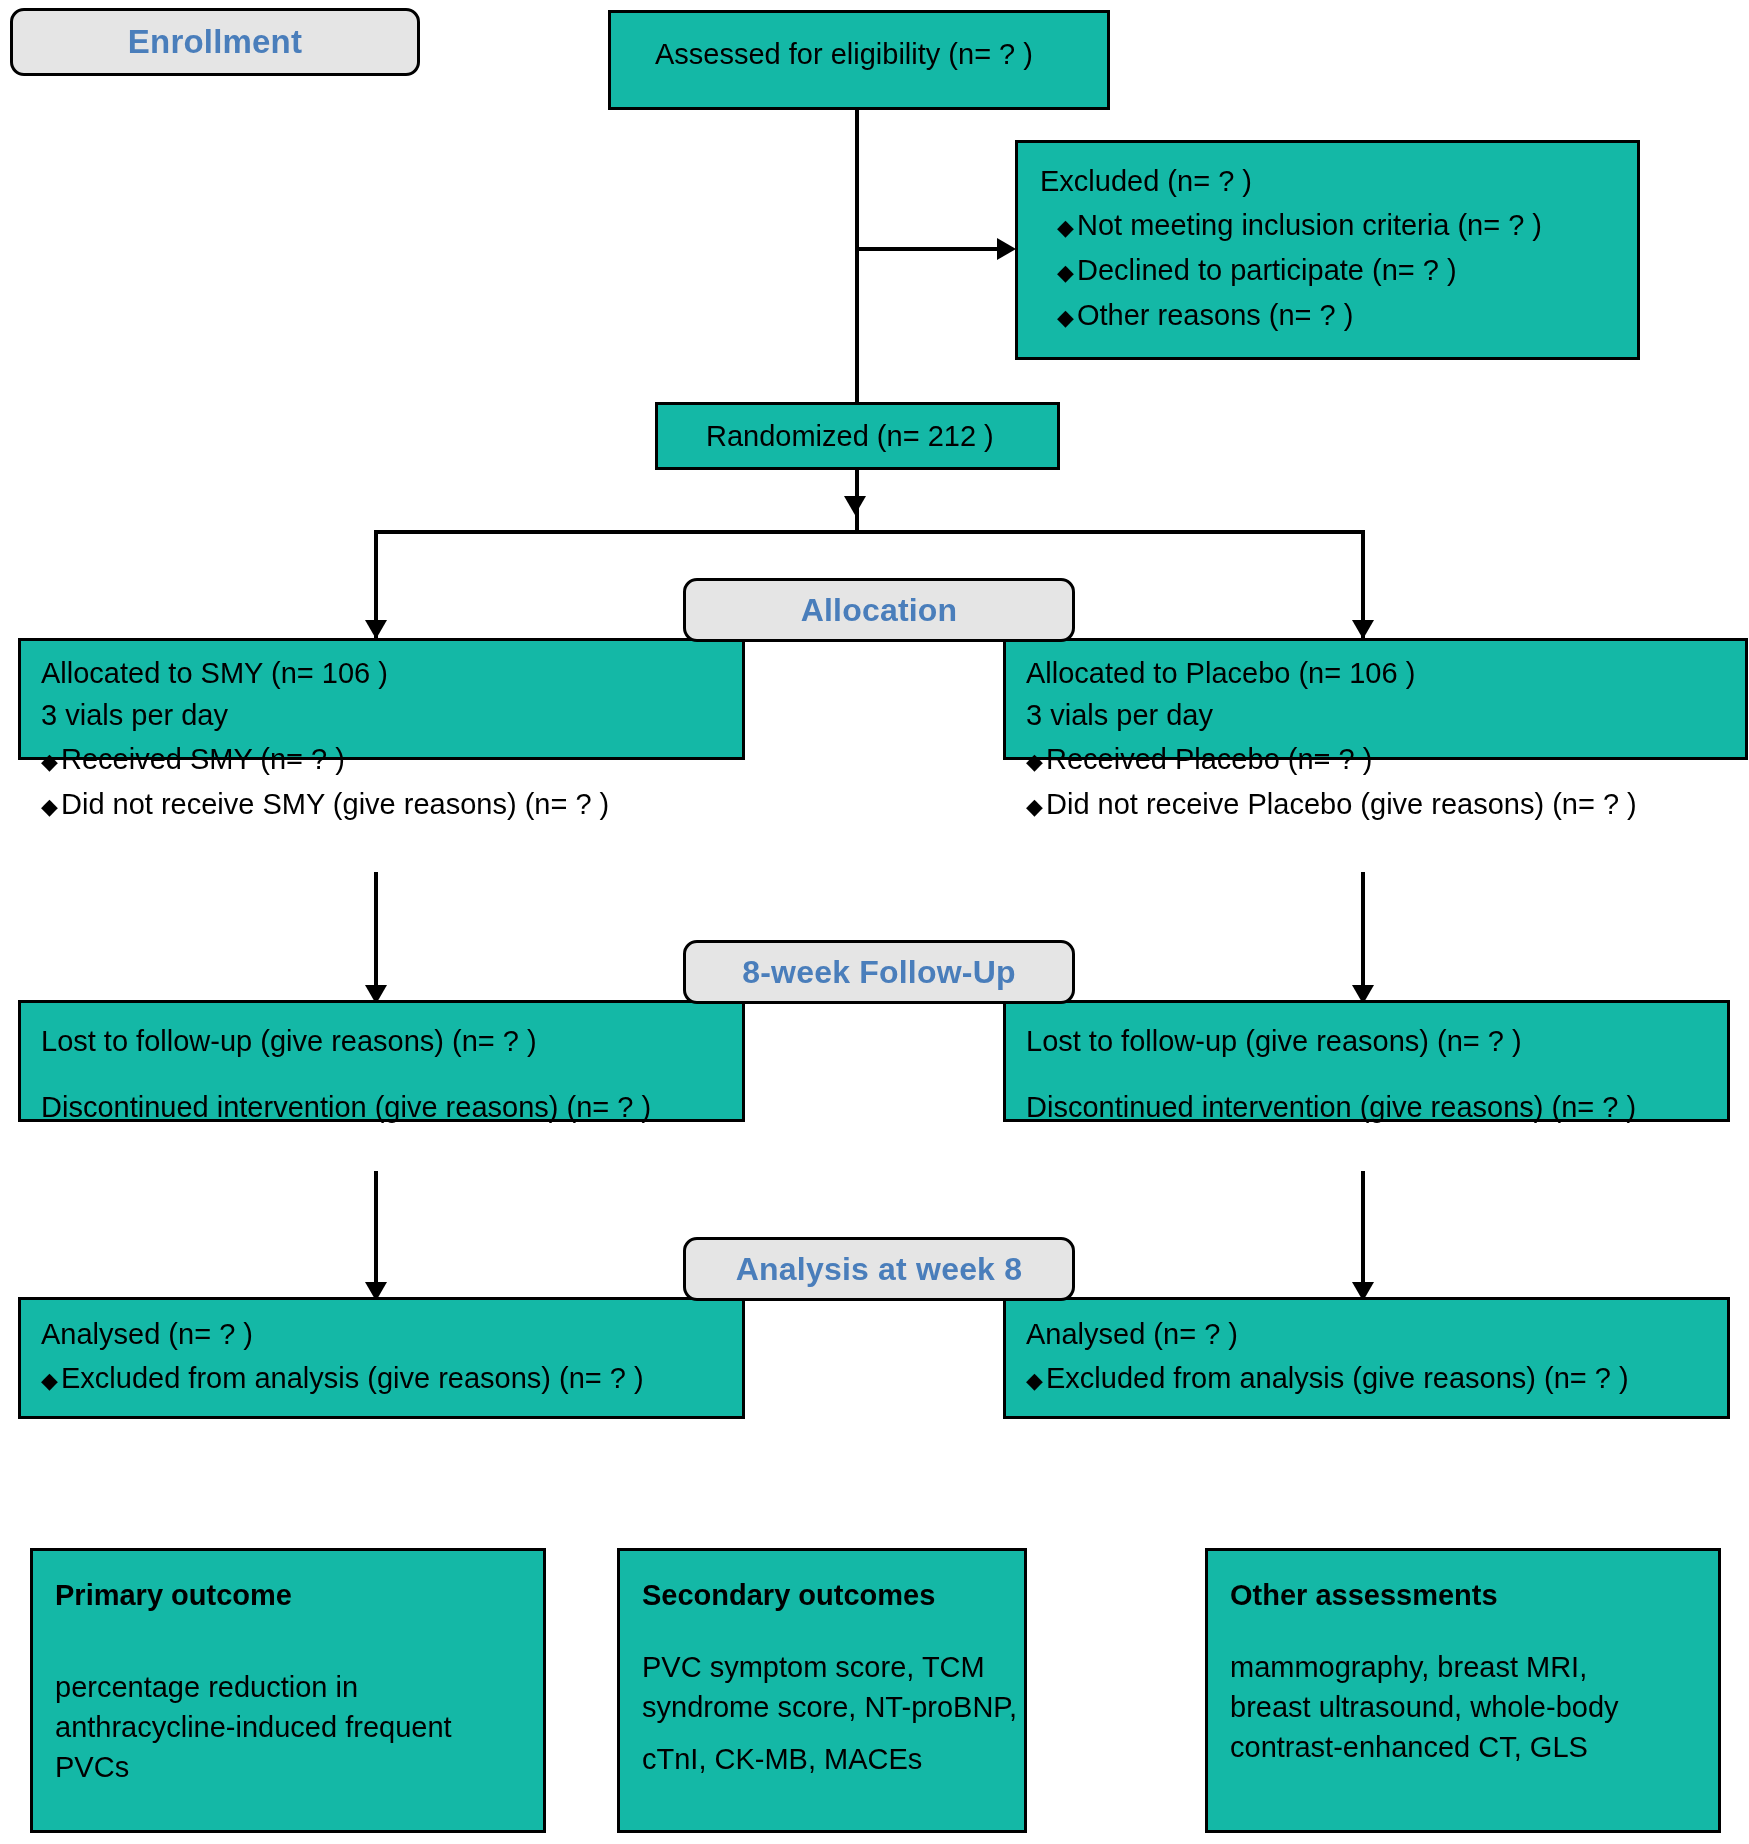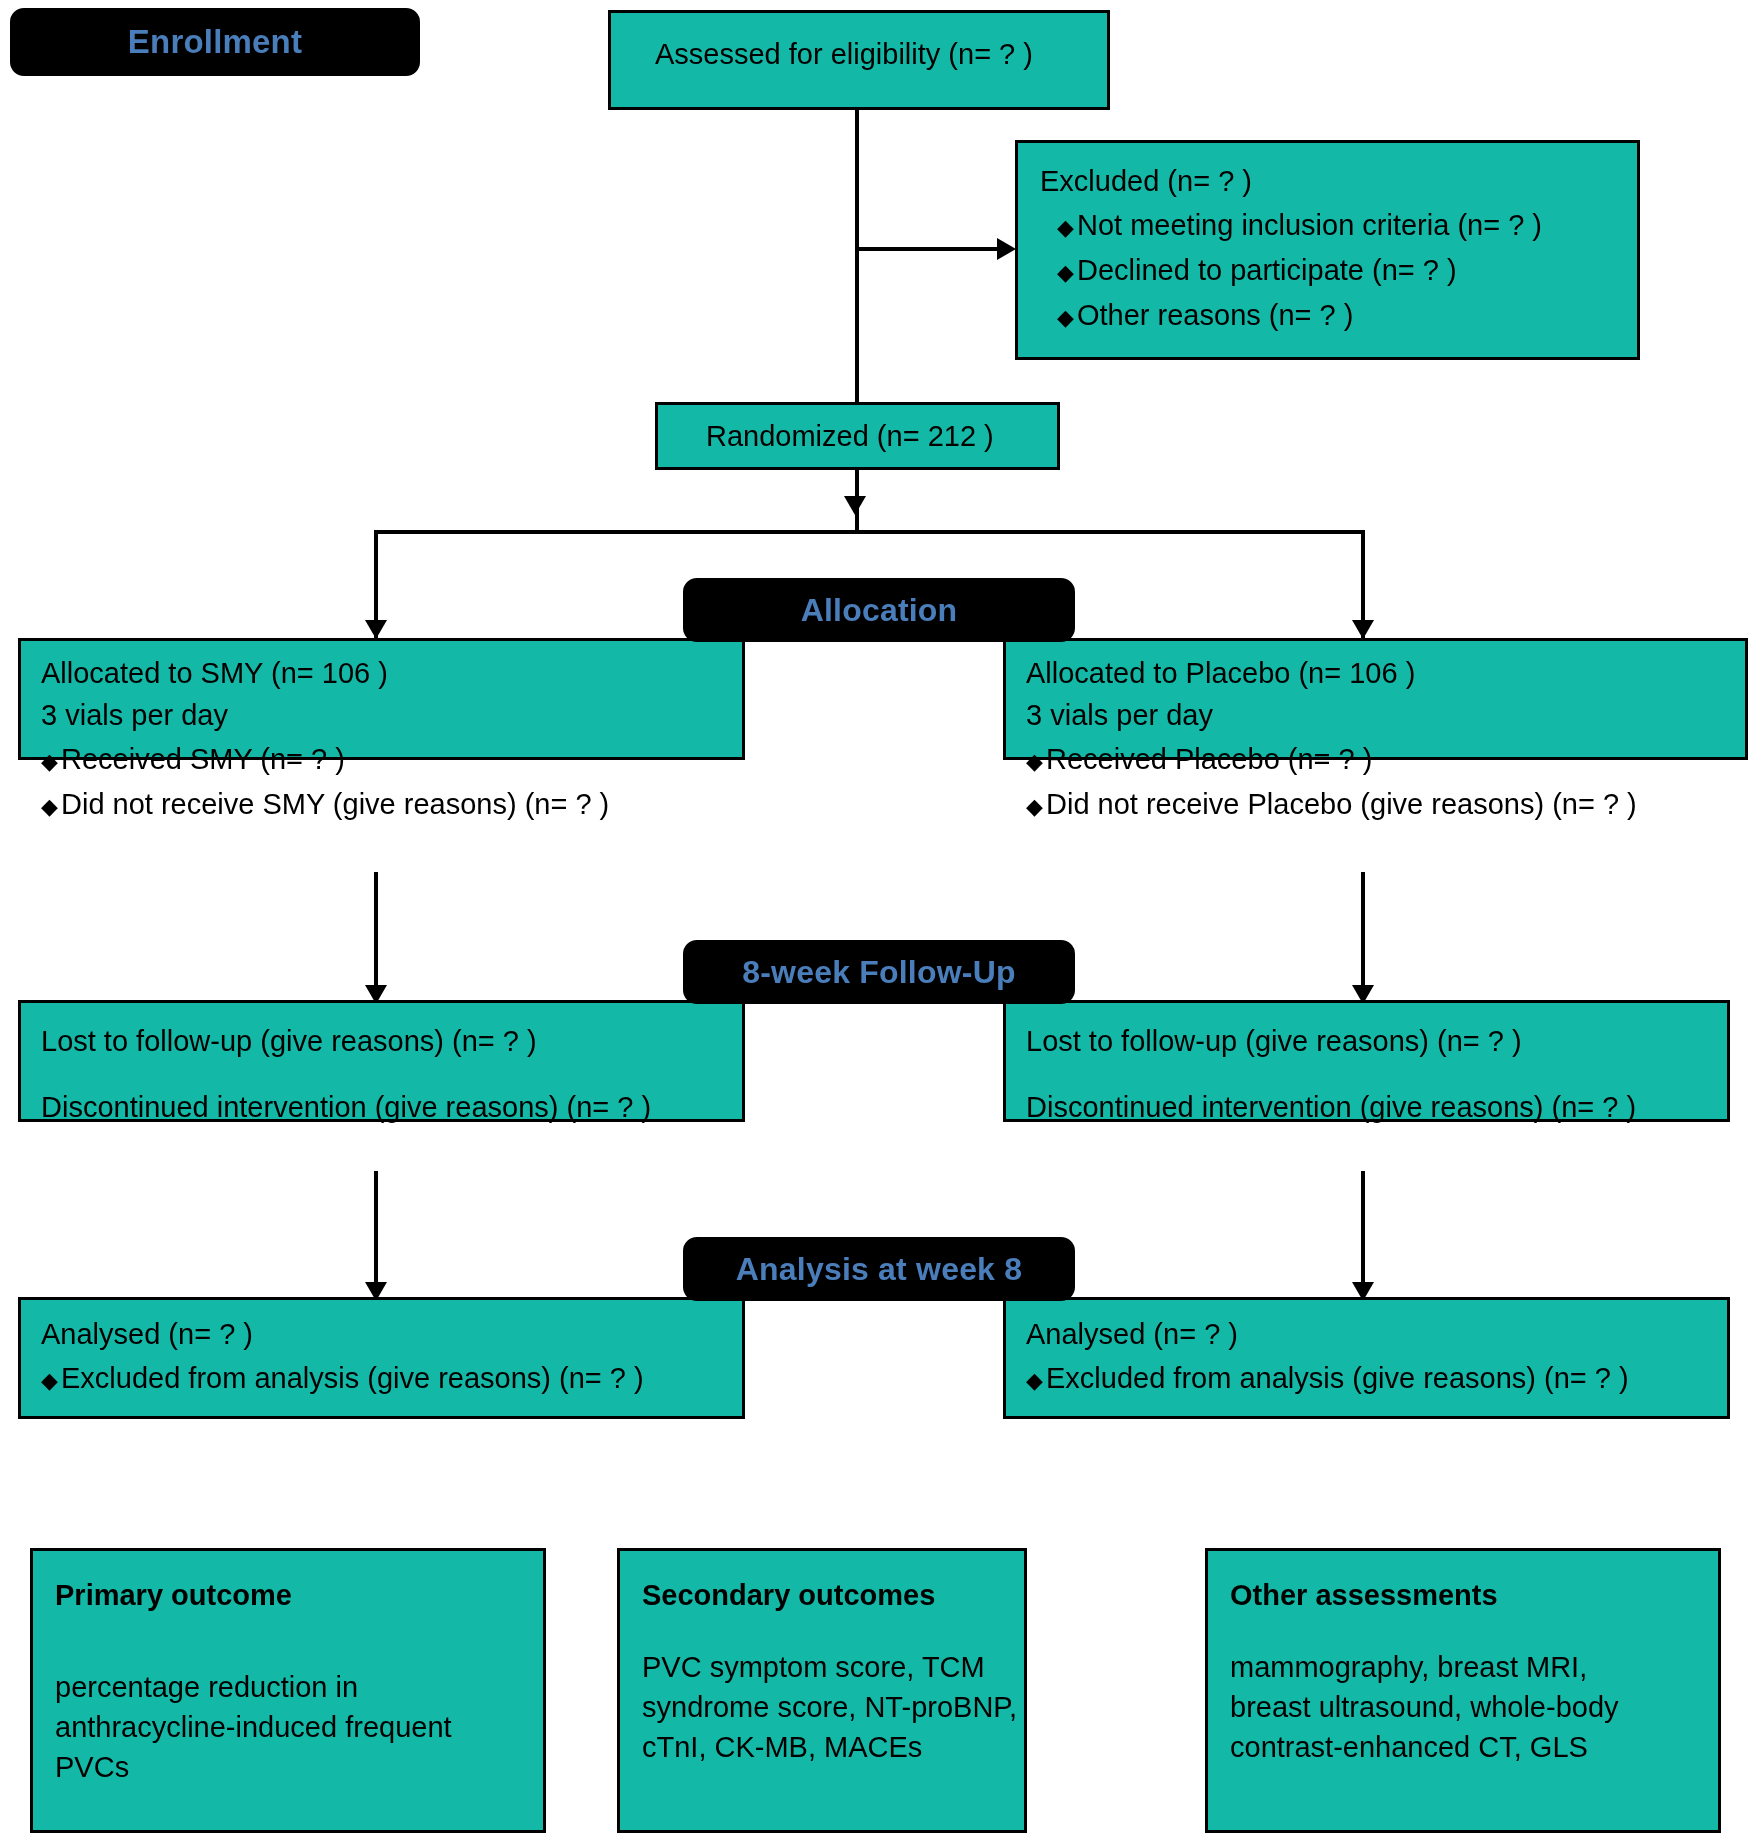--- a/index.html
+++ b/index.html
@@ -3,21 +3,21 @@
 <meta charset="utf-8">
 <style>
   html,body{margin:0;padding:0;background:#ffffff;}
   body{width:1749px;height:1844px;position:relative;
        font-family:"Liberation Sans","DejaVu Sans",sans-serif;
        -webkit-font-smoothing:antialiased;}
   #canvas{position:absolute;left:0;top:0;width:1749px;height:1844px;overflow:hidden;}
 
   .box{position:absolute;box-sizing:border-box;background:#14b8a6;
        border:3px solid #000000;}
-  .stage{position:absolute;box-sizing:border-box;background:#000000;
+  .stage{position:absolute;box-sizing:border-box;background:#e5e5e5;
          border:3px solid #000000;border-radius:14px;
          display:flex;align-items:center;justify-content:center;
          color:#4a7ebb;font-weight:bold;letter-spacing:0.2px;}
   .line{position:absolute;background:#000000;}
   .t29{font-size:29px;line-height:36px;}
   .bold{font-weight:bold;}
 
   .bullet-row{display:flex;align-items:baseline;}
   .dia{display:inline-block;width:13px;margin-right:7px;
        font-size:22px;line-height:34px;color:#000;}
@@ -176,21 +176,21 @@
       <p class="t29" style="margin-top:4px;">anthracycline-induced frequent</p>
       <p class="t29" style="margin-top:4px;">PVCs</p>
     </div>
   </div>
 
   <div class="box" style="left:617px;top:1548px;width:410px;height:285px;">
     <div class="blk" style="left:22px;top:26px;width:470px;">
       <p class="t29 bold">Secondary outcomes</p>
       <p class="t29" style="margin-top:36px;">PVC symptom score, TCM</p>
       <p class="t29" style="margin-top:4px;">syndrome score, NT-proBNP,</p>
-      <p class="t29" style="margin-top:4px;">cTnI, CK-MB, MACEs</p>
+      <p class="t29" style="margin-top:16px;">cTnI, CK-MB, MACEs</p>
     </div>
   </div>
 
   <div class="box" style="left:1205px;top:1548px;width:516px;height:285px;padding-left:9px;">
     <div class="blk" style="left:22px;top:26px;width:470px;">
       <p class="t29 bold">Other assessments</p>
       <p class="t29" style="margin-top:36px;">mammography, breast MRI,</p>
       <p class="t29" style="margin-top:4px;">breast ultrasound, whole-body</p>
       <p class="t29" style="margin-top:4px;">contrast-enhanced CT, GLS</p>
     </div>

